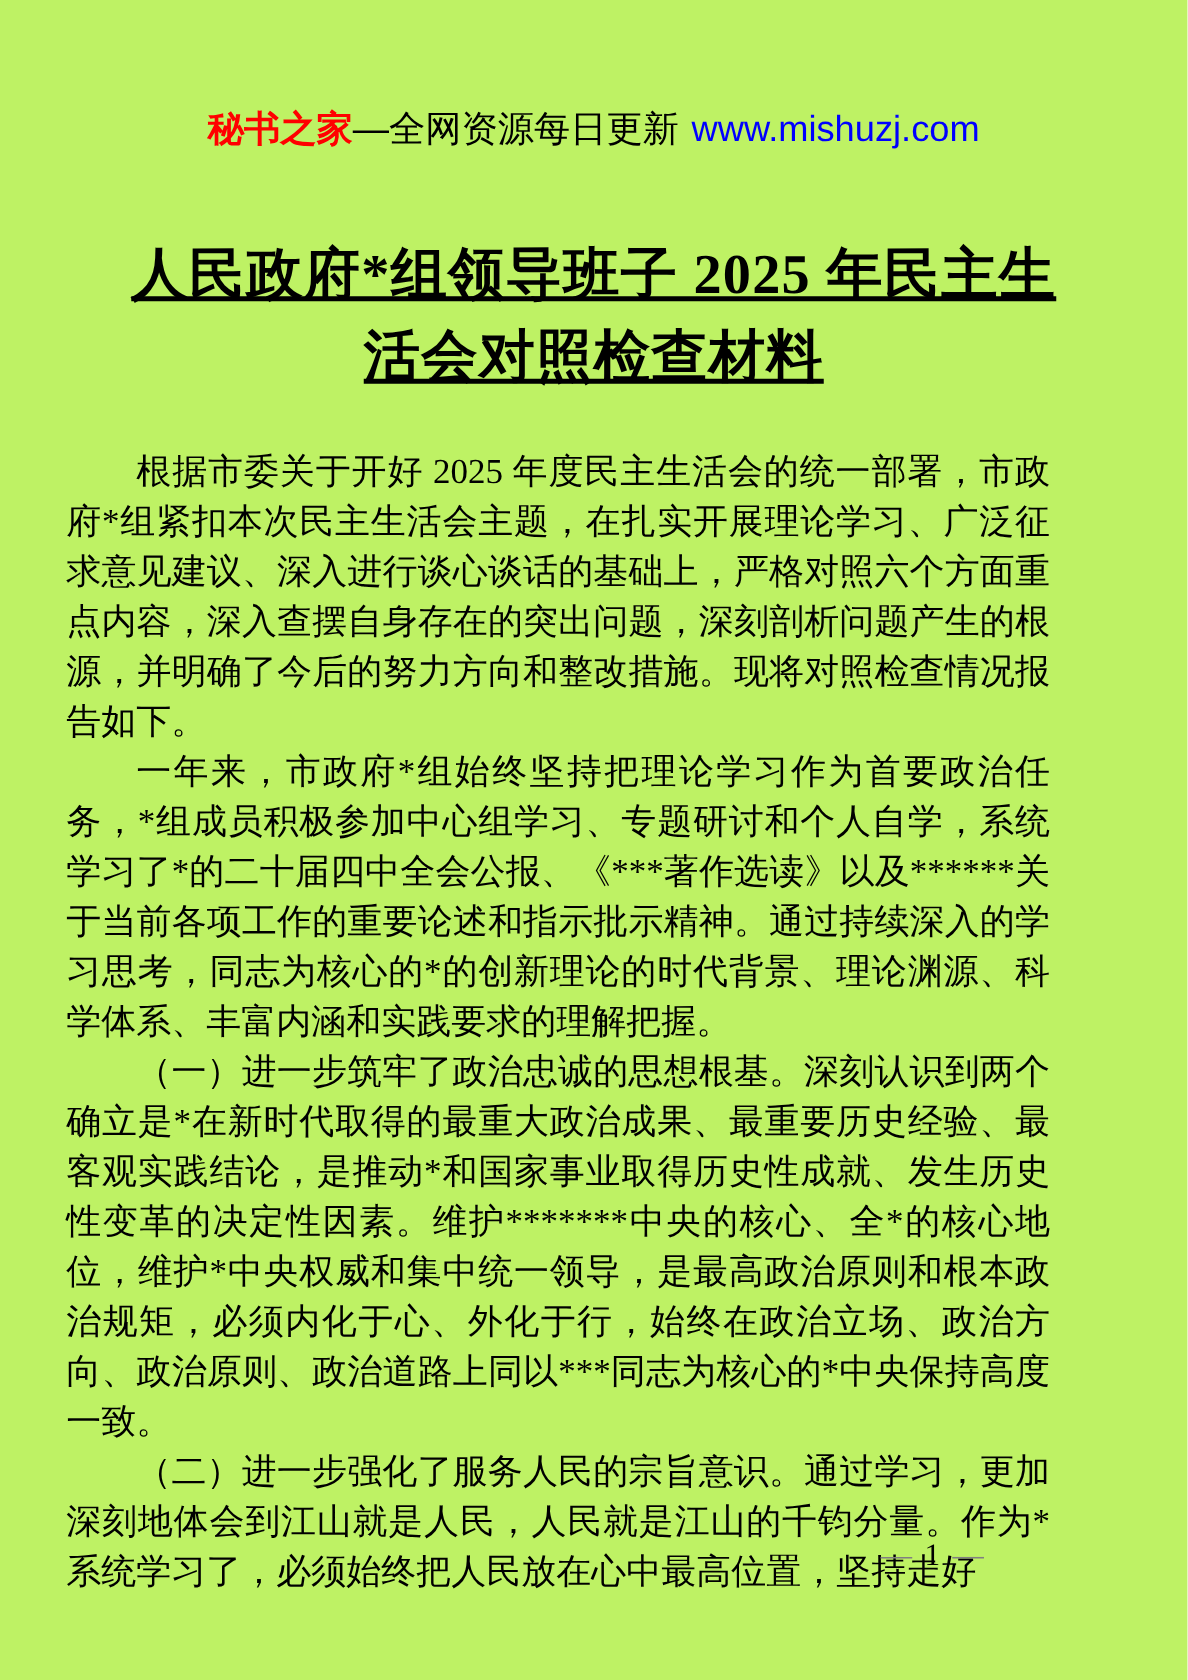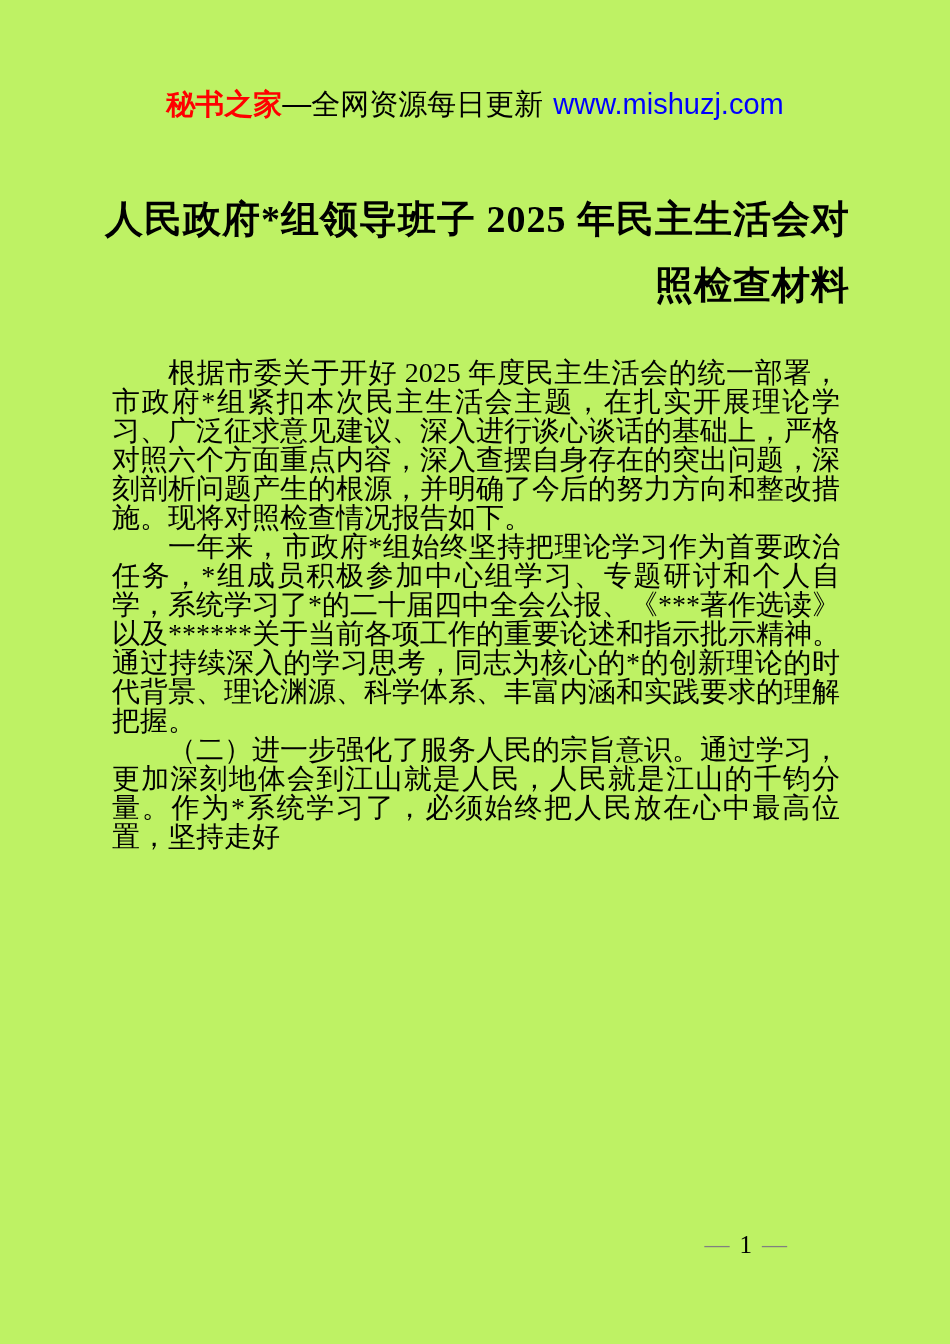--- a/index.html
+++ b/index.html
@@ -32,30 +32,31 @@
     color: #000000;
   }
   .site-url {
     color: #0000ff;
     margin-left: 10px;
     text-decoration: none;
     cursor: pointer;
   }
   .doc-title {
     margin: 62px 100px 0 100px;
-    text-align: right;
-    font-size: 38px;
+    text-align: center;
+    font-size: 45px;
     font-weight: bold;
     line-height: 66px;
     letter-spacing: 1px;
+    text-decoration: underline;
   }
   .doc-body {
-    margin: 40px 110px 0 112px;
+    margin: 40px 110px 0 53px;
     font-size: 28px;
-    line-height: 29px;
+    line-height: 40px;
     text-align: justify;
     text-justify: inter-ideograph;
   }
   .doc-body p {
     margin: 0;
     text-indent: 2em;
   }
   .page-number {
     position: absolute;
     top: 1231px;
@@ -80,20 +81,21 @@
 
   <div class="site-header">
     <span class="site-name">秘书之家</span><span class="site-tagline">—全网资源每日更新</span><span class="site-url">www.mishuzj.com</span>
   </div>
 
   <div class="doc-title">人民政府*组领导班子 2025 年民主生活会对照检查材料</div>
 
   <div class="doc-body">
     <p>根据市委关于开好 2025 年度民主生活会的统一部署，市政府*组紧扣本次民主生活会主题，在扎实开展理论学习、广泛征求意见建议、深入进行谈心谈话的基础上，严格对照六个方面重点内容，深入查摆自身存在的突出问题，深刻剖析问题产生的根源，并明确了今后的努力方向和整改措施。现将对照检查情况报告如下。</p>
     <p>一年来，市政府*组始终坚持把理论学习作为首要政治任务，*组成员积极参加中心组学习、专题研讨和个人自学，系统学习了*的二十届四中全会公报、《***著作选读》以及******关于当前各项工作的重要论述和指示批示精神。通过持续深入的学习思考，同志为核心的*的创新理论的时代背景、理论渊源、科学体系、丰富内涵和实践要求的理解把握。</p>
+    <p>（一）进一步筑牢了政治忠诚的思想根基。深刻认识到两个确立是*在新时代取得的最重大政治成果、最重要历史经验、最客观实践结论，是推动*和国家事业取得历史性成就、发生历史性变革的决定性因素。维护*******中央的核心、全*的核心地位，维护*中央权威和集中统一领导，是最高政治原则和根本政治规矩，必须内化于心、外化于行，始终在政治立场、政治方向、政治原则、政治道路上同以***同志为核心的*中央保持高度一致。</p>
     <p>（二）进一步强化了服务人民的宗旨意识。通过学习，更加深刻地体会到江山就是人民，人民就是江山的千钧分量。作为*系统学习了，必须始终把人民放在心中最高位置，坚持走好</p>
   </div>
 
   <div class="page-number">
     <span class="dash">—</span><span class="num">1</span><span class="dash">—</span>
   </div>
 
 </div>
 
 </body></html>

